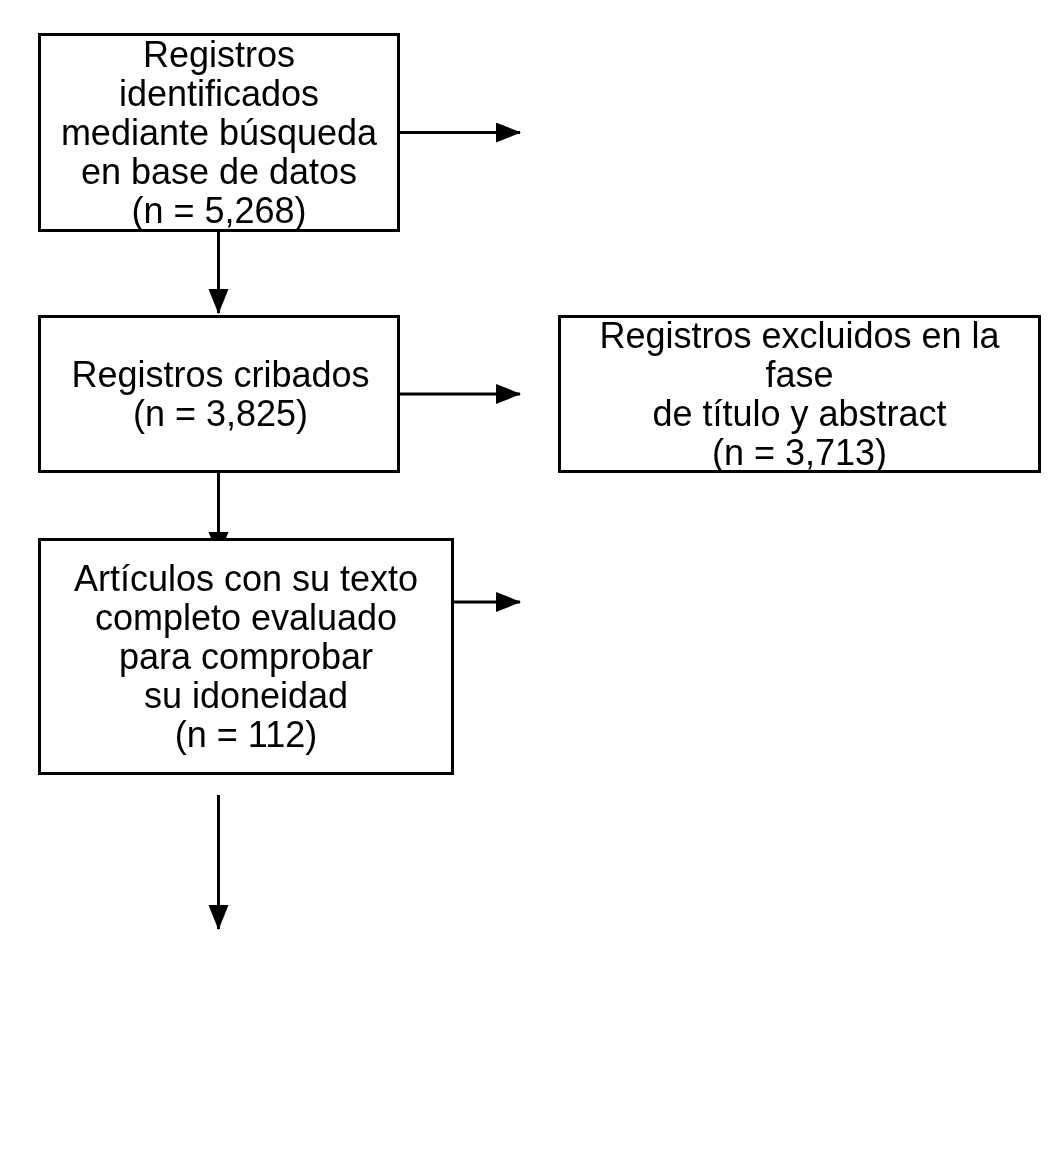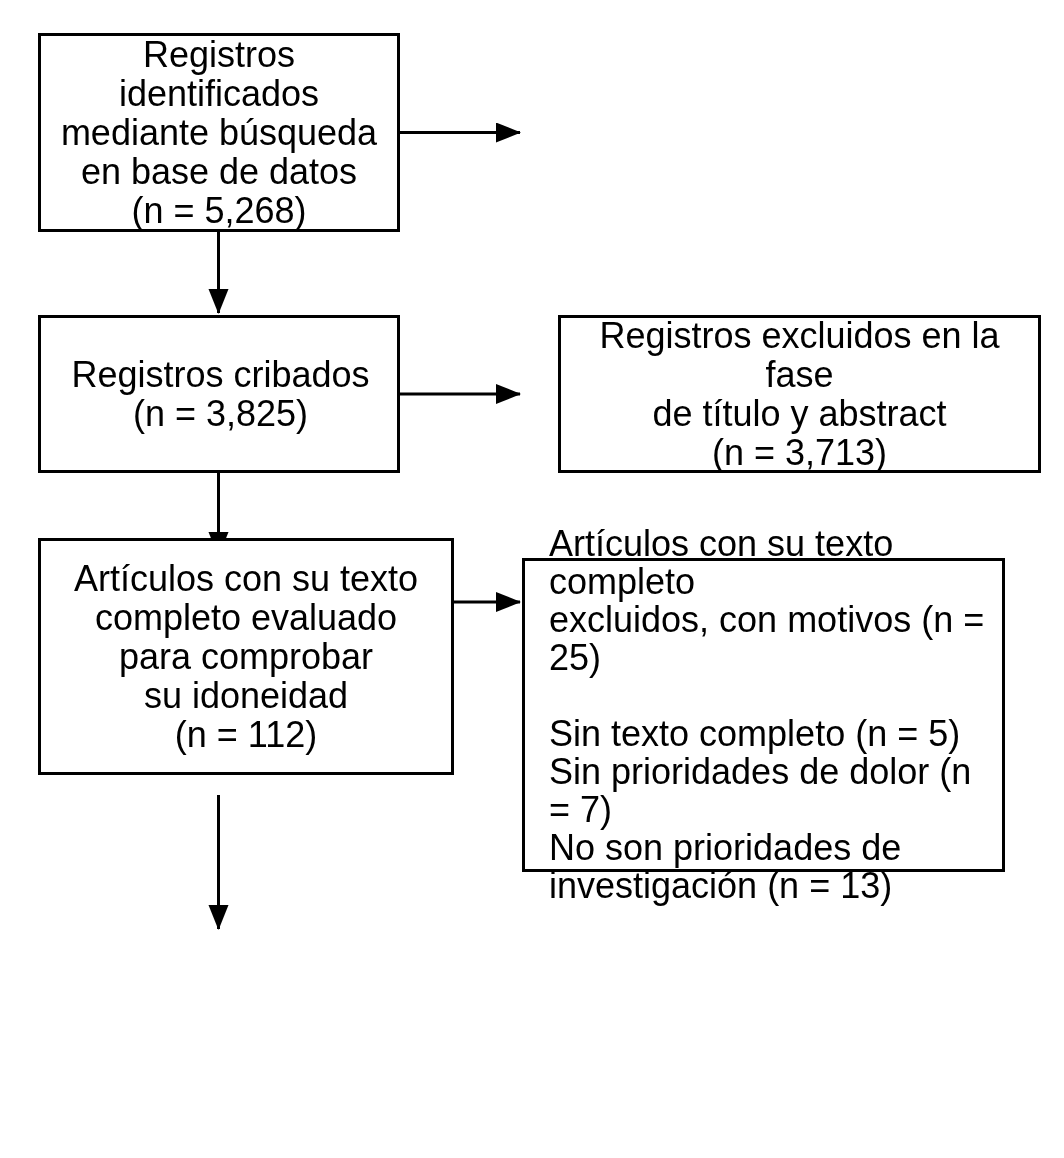--- a/index.html
+++ b/index.html
@@ -89,22 +89,15 @@
   <div class="flow-box box-excluded-ta">Registros excluidos en la fase
 de título y abstract
 (n = 3,713)</div>
 
   <div class="flow-box box-assessed">Artículos con su texto
 completo evaluado
 para comprobar
 su idoneidad
 (n = 112)</div>
 
-  <div class="flow-box box-excluded-ft left-align">Artículos con su texto completo
-excluidos, con motivos (n = 25)
-
-Sin texto completo (n = 5)
-Sin prioridades de dolor (n = 7)
-No son prioridades de
-investigación (n = 13)</div>
 
 
 </div>
 
 </body></html>

